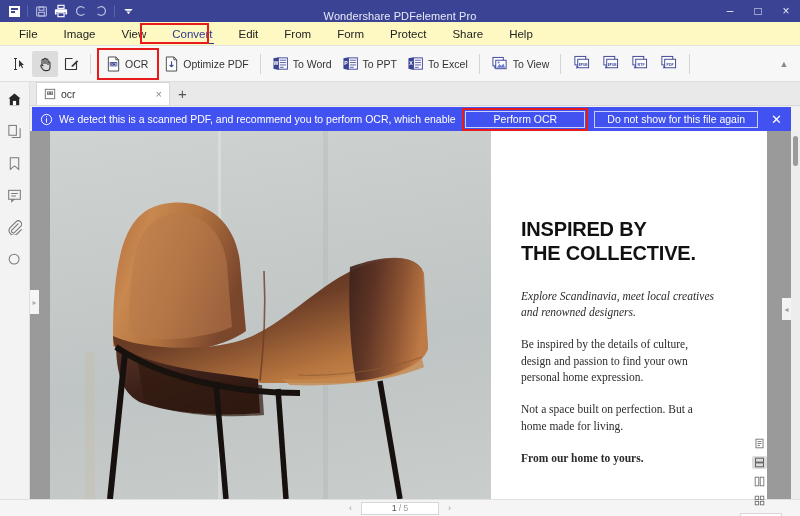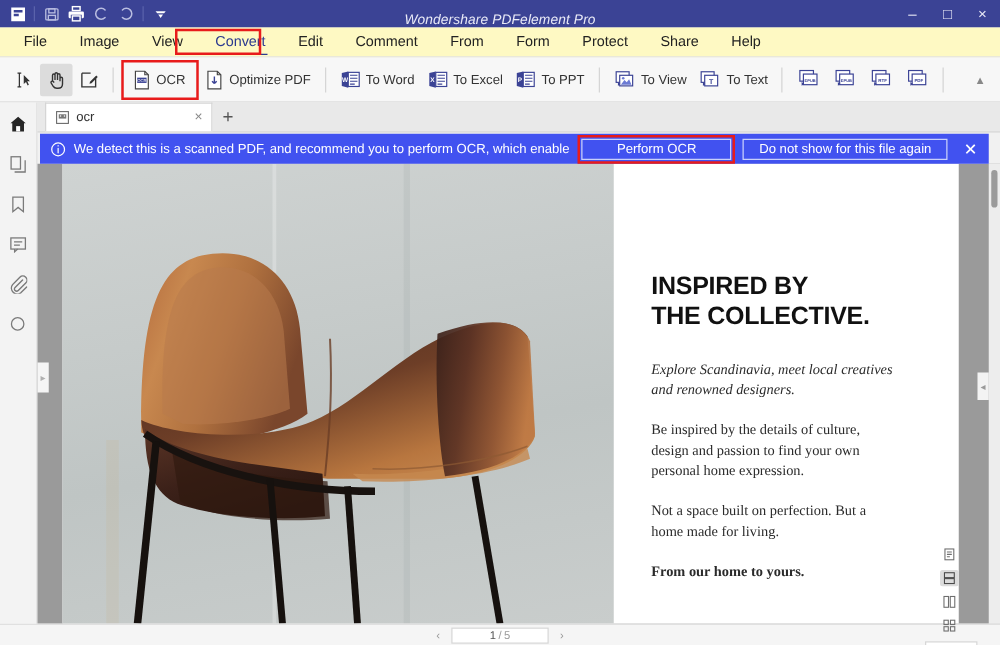--- a/index.html
+++ b/index.html
@@ -22,21 +22,20 @@
     width:20px; height:20px; display:flex; align-items:center; justify-content:center;
     color:#ffffff;
   }
   .tb-ico svg { display:block; }
   .tb-sep { width:1px; height:12px; background:#5a62ab; margin:0 3px; }
   .tb-title {
     position:absolute; left:0; right:0; top:0; height:32px;
     display:flex; align-items:center; justify-content:center;
     color:#e9eaf7; font-size:11px; letter-spacing:.1px;
     pointer-events:none;
-    font-style:italic;
   }
   .tb-right { position:absolute; right:0; top:0; height:22px; display:flex; align-items:center; }
   .tb-btn {
     width:28px; height:22px; display:flex; align-items:center; justify-content:center;
     color:#e9eaf7; font-size:12px;
   }
 
   
   .menubar {
     position:absolute; left:0; top:22px; width:800px; height:24px;
@@ -258,21 +257,20 @@
       <div class="tb-btn">×</div>
     </div>
   </div>
 
   <div class="menubar">
     <div class="menu-item">File</div>
     <div class="menu-item">Image</div>
     <div class="menu-item">View</div>
     <div class="menu-item active">Convert</div>
     <div class="menu-item">Edit</div>
-    <div class="menu-item">Comment</div>
     <div class="menu-item">From</div>
     <div class="menu-item">Form</div>
     <div class="menu-item">Protect</div>
     <div class="menu-item">Share</div>
     <div class="menu-item">Help</div>
   </div>
   <div class="menu-hl"></div>
 
   <div class="ribbon">
 
@@ -340,64 +338,53 @@
       </span>
       <span>To Word</span>
     </div>
 
     <div class="rb-tool">
       <span class="rb-icon">
         <svg width="17" height="16" viewBox="0 0 18 17">
             <path d="M1.5 2.5 L7 1.2 V15 L1.5 13.6z" fill="#3b4395"></path>
             <rect x="7" y="2" width="9.3" height="12" fill="#fff" stroke="#3b4395" stroke-width="1"></rect>
             <path d="M8.5 4.5h6.3M8.5 7h6.3M8.5 9.5h6.3M8.5 12h4" stroke="#3b4395" stroke-width="0.9"></path>
-            <text x="4.2" y="10" font-size="5.5" fill="#fff" text-anchor="middle" font-family="Liberation Sans" font-weight="bold">X</text>
-          </svg>
-      </span>
-      <span>To Excel</span>
+            <text x="4.2" y="10" font-size="5.5" fill="#fff" text-anchor="middle" font-family="Liberation Sans" font-weight="bold">P</text>
+          </svg>
+      </span>
+      <span>To PPT</span>
     </div>
 
     <div class="rb-tool">
       <span class="rb-icon">
         <svg width="17" height="16" viewBox="0 0 18 17">
             <path d="M1.5 2.5 L7 1.2 V15 L1.5 13.6z" fill="#3b4395"></path>
             <rect x="7" y="2" width="9.3" height="12" fill="#fff" stroke="#3b4395" stroke-width="1"></rect>
             <path d="M8.5 4.5h6.3M8.5 7h6.3M8.5 9.5h6.3M8.5 12h4" stroke="#3b4395" stroke-width="0.9"></path>
-            <text x="4.2" y="10" font-size="5.5" fill="#fff" text-anchor="middle" font-family="Liberation Sans" font-weight="bold">P</text>
-          </svg>
-      </span>
-      <span>To PPT</span>
+            <text x="4.2" y="10" font-size="5.5" fill="#fff" text-anchor="middle" font-family="Liberation Sans" font-weight="bold">X</text>
+          </svg>
+      </span>
+      <span>To Excel</span>
     </div>
 
     <div class="rb-sep"></div>
 
     <div class="rb-tool">
       <span class="rb-icon">
         <svg width="18" height="16" viewBox="0 0 19 17">
             <rect x="2" y="1.5" width="11" height="9" fill="#fff" stroke="#3b4395" stroke-width="1"></rect>
             <rect x="5" y="4.5" width="11" height="9" fill="#fff" stroke="#3b4395" stroke-width="1"></rect>
             <path d="M6 12.5l3-4 2 2 2-2.6 2 4.6z" fill="#6c7bd4"></path>
             <circle cx="8" cy="7" r="1.1" fill="#6c7bd4"></circle>
             <path d="M3.5 13.5l2-1.5-2-1.5z" fill="#3b4395"></path>
           </svg>
       </span>
       <span>To View</span>
     </div>
 
-    <div class="rb-tool">
-      <span class="rb-icon">
-        <svg width="18" height="16" viewBox="0 0 19 17">
-            <rect x="2" y="1.5" width="11" height="9" fill="#fff" stroke="#3b4395" stroke-width="1"></rect>
-            <rect x="5" y="4.5" width="11" height="9" fill="#fff" stroke="#3b4395" stroke-width="1"></rect>
-            <text x="10.5" y="11.5" font-size="6" fill="#3b4395" text-anchor="middle" font-family="Liberation Sans" font-weight="bold">T</text>
-            <path d="M3.5 13.5l2-1.5-2-1.5z" fill="#3b4395"></path>
-          </svg>
-      </span>
-      <span>To Text</span>
-    </div>
 
     <div class="rb-sep"></div>
 
     <div class="rb-tool">
       <span class="rb-icon">
         <svg width="19" height="17" viewBox="0 0 20 18">
             <rect x="3" y="1.5" width="11.5" height="9" fill="#fff" stroke="#3b4395" stroke-width="1"></rect>
             <rect x="6" y="4.5" width="11.5" height="9" fill="#fff" stroke="#3b4395" stroke-width="1"></rect>
             <text x="11.7" y="11.3" font-size="3.4" fill="#3b4395" text-anchor="middle" font-family="Liberation Sans" font-weight="bold">EPUB</text>
             <path d="M4.5 14.5l2.2-1.6-2.2-1.6z" fill="#3b4395"></path>

